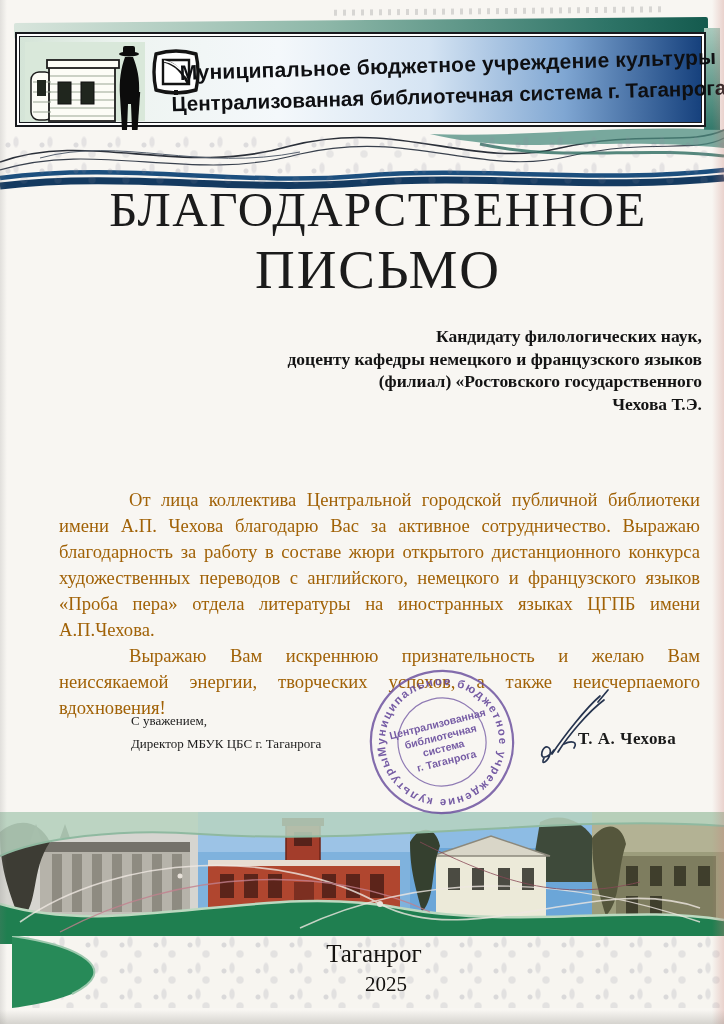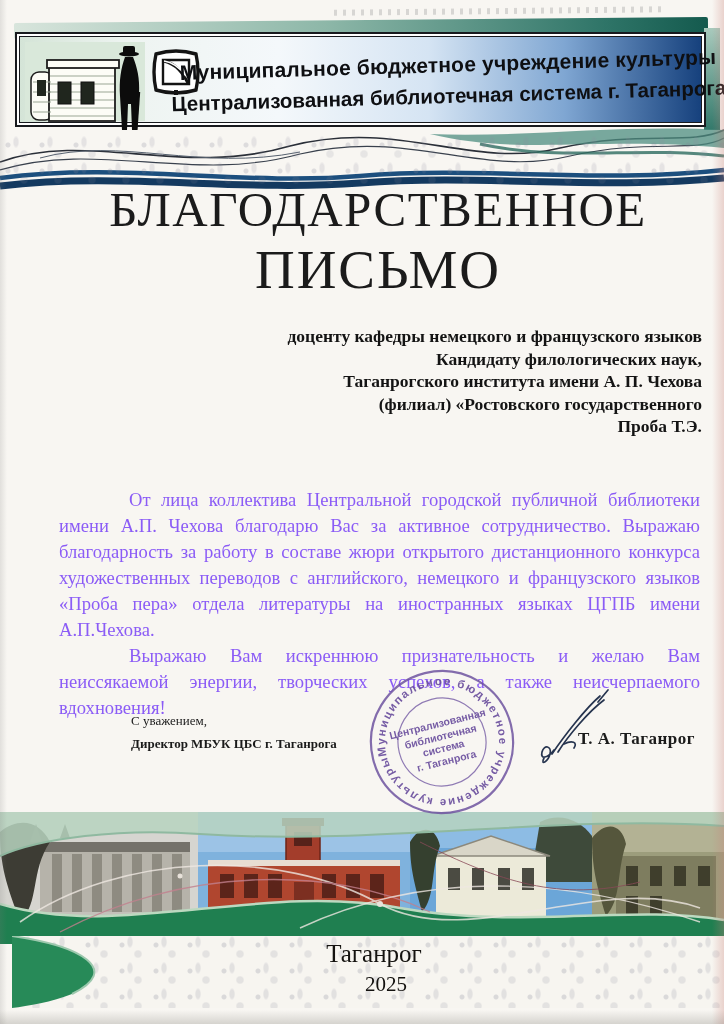--- a/index.html
+++ b/index.html
@@ -49,26 +49,26 @@
   .title-line1{font-size:49px;letter-spacing:1.5px;}
   .title-line2{font-size:55px;letter-spacing:2px;margin-top:3px;text-align:center;}
 
   
   .addressee{position:absolute;top:325px;left:0;width:702px;text-align:right;font-weight:bold;
       font-size:17.5px;line-height:22.5px;color:#141414;}
 
   
   .salutation{position:absolute;top:459px;left:0;width:100%;text-align:center;font-weight:bold;font-size:19px;}
   .body-text{position:absolute;top:487px;left:59px;width:641px;font-size:18.6px;line-height:26px;
-      text-align:justify;color:#8b5cf6;}
+      text-align:justify;color:#a16207;}
   .body-text p{margin:0;text-indent:70px;}
 
   
   .closing{position:absolute;left:131px;top:709px;font-size:13px;line-height:23px;}
-  .closing .pos{font-weight:bold;}
+  .closing .pos{font-weight:normal;}
   .stamp{position:absolute;left:366px;top:666px;width:152px;height:152px;transform:rotate(-14deg);
       opacity:.93;z-index:4;}
   .stamp-center{position:absolute;inset:0;display:flex;flex-direction:column;justify-content:center;
       align-items:center;color:#6d519f;font-family:"Liberation Sans","DejaVu Sans",sans-serif;
       font-weight:bold;text-align:center;line-height:12.5px;font-size:10.5px;}
   .sig-stroke{position:absolute;left:534px;top:688px;width:100px;height:78px;}
   .sig-name{position:absolute;left:578px;top:729px;font-weight:bold;font-size:17px;letter-spacing:.5px;}
 
   
   .collage{position:absolute;left:0;top:812px;width:724px;height:132px;overflow:hidden;}
@@ -158,25 +158,24 @@
       <path d="M40,30 C120,8 200,44 300,24" fill="none" stroke="#55606e" stroke-width="1"></path>
     </svg>
   </div>
 
   <div class="title" data-interactable="false">
     <div class="title-line1" data-interactable="false">БЛАГОДАРСТВЕННОЕ</div>
     <div class="title-line2" data-interactable="false">ПИСЬМО</div>
   </div>
 
   <div class="addressee" data-interactable="false">
+    <div data-interactable="false">Кандидату филологических наук,</div>
     <div data-interactable="false">доценту кафедры немецкого и французского языков</div>
-    <div data-interactable="false">Кандидату филологических наук,</div>
-    <div data-interactable="false">Таганрогского института имени А. П. Чехова</div>
     <div data-interactable="false">(филиал) «Ростовского государственного</div>
-    <div data-interactable="false">Проба Т.Э.</div>
+    <div data-interactable="false">Чехова Т.Э.</div>
   </div>
 
   <div class="body-text" data-interactable="false">
     <p data-interactable="false">От лица коллектива Центральной городской публичной библиотеки имени А.П. Чехова благодарю Вас за активное сотрудничество. Выражаю благодарность за работу в составе жюри открытого дистанционного конкурса художественных переводов с английского, немецкого и французского языков «Проба пера» отдела литературы на иностранных языках ЦГПБ имени А.П.Чехова.</p>
     <p data-interactable="false">Выражаю Вам искреннюю признательность и желаю Вам неиссякаемой энергии, творческих успехов, а также неисчерпаемого вдохновения!</p>
   </div>
 
   <div class="closing" data-interactable="false">
     <div data-interactable="false">С уважением,</div>
     <div class="pos" data-interactable="false">Директор МБУК ЦБС г. Таганрога</div>
@@ -205,21 +204,21 @@
     <svg width="100" height="78" viewBox="0 0 100 78">
       <g fill="none" stroke="#26344f" stroke-width="1.7" stroke-linecap="round">
         <path d="M18,66 C30,48 52,20 66,8"></path>
         <path d="M24,64 C34,48 54,24 70,12"></path>
         <path d="M64,14 L74,2"></path>
         <path d="M20,62 c-6,8 -14,10 -12,2 c2,-8 10,-6 8,2 c-2,8 -10,12 -6,4"></path>
         <path d="M30,56 c8,-4 14,-2 10,4"></path>
       </g>
     </svg>
   </div>
-  <div class="sig-name" data-interactable="false">Т. А. Таганрог</div>
+  <div class="sig-name" data-interactable="false">Т. А. Чехова</div>
 
   <div class="collage" data-interactable="false">
     <div class="photos" data-interactable="false">
       <svg width="198" viewBox="0 0 198 132" preserveAspectRatio="none" data-interactable="false">
         <rect width="198" height="132" fill="#d6d5d0"></rect>
         <rect x="40" y="34" width="150" height="70" fill="#b6b3aa"></rect>
         <rect x="40" y="30" width="150" height="10" fill="#74716a"></rect>
         <g fill="#8e8b81">
           <rect x="52" y="42" width="10" height="60"></rect>
             <rect x="72" y="42" width="10" height="60"></rect>

